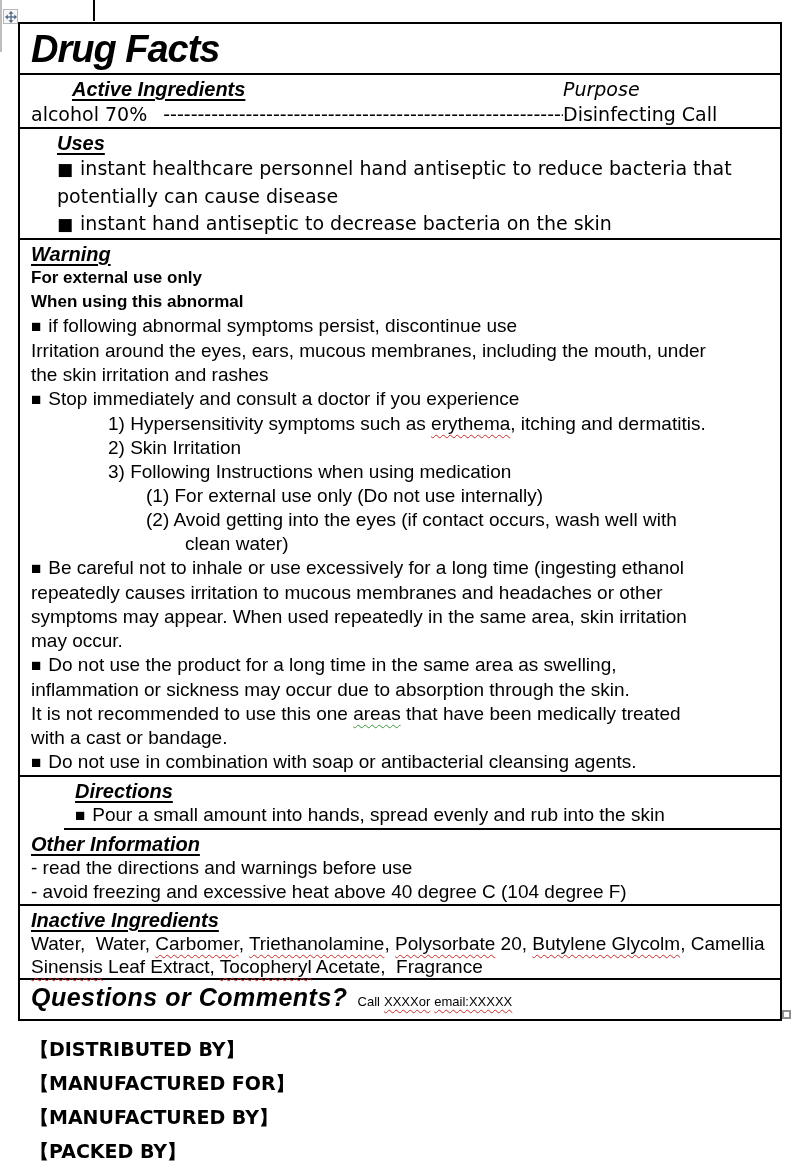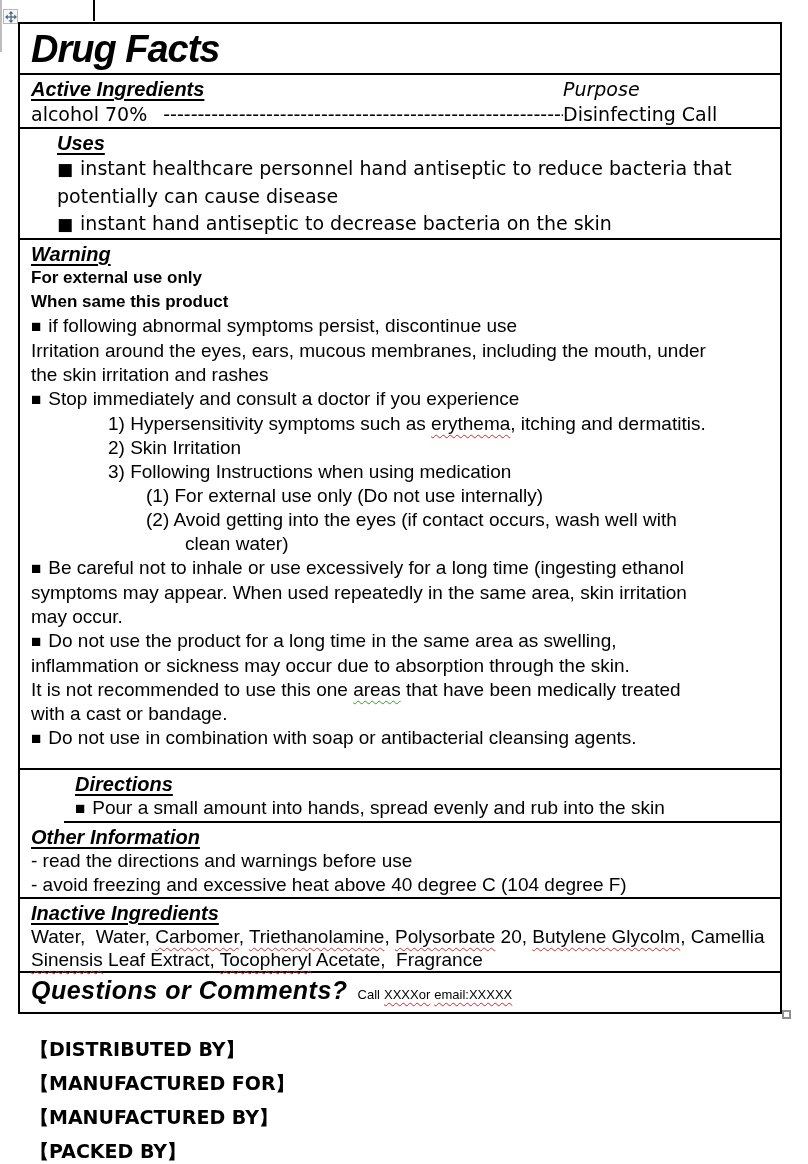--- a/index.html
+++ b/index.html
@@ -30,21 +30,21 @@
   .r-q{min-height:39px;display:flex;align-items:baseline;}
 
   .title{font-size:38px;line-height:47px;font-weight:bold;font-style:italic;letter-spacing:-1px;}
 
   .h{font-size:20px;font-weight:bold;font-style:italic;line-height:24px;
      text-decoration:underline;text-decoration-thickness:2px;text-underline-offset:3px;display:inline-block;}
 
   .fa{font-family:"DejaVu Sans",sans-serif;}
   .fb{font-family:"Liberation Sans",sans-serif;font-size:19px;line-height:24px;}
 
-  .ai-l1{display:flex;align-items:baseline;}
+  .ai-l1{display:flex;align-items:baseline;margin-left:41px;}
   .ai-l1 .grow{flex:1;}
   .pcol{width:205px;flex:none;}
   .it{font-style:italic;}
   .ai-l2{display:flex;align-items:baseline;font-size:19px;line-height:26px;}
   .dash{flex:1;overflow:hidden;white-space:nowrap;padding:0 10px 0 16px;}
 
   .uses-p{font-family:"DejaVu Sans",sans-serif;font-size:19px;line-height:27px;}
   .blt{font-size:17px;padding-right:7px;}
 
   .wb{font-weight:bold;font-size:17px;line-height:24px;}
@@ -110,36 +110,37 @@
     <div class="row r-uses">
       <span class="h">Uses</span>
       <div class="uses-p"><span class="blt">■</span><span>instant healthcare personnel hand antiseptic to reduce bacteria that</span></div>
       <div class="uses-p">potentially can cause disease</div>
       <div class="uses-p"><span class="blt">■</span><span>instant hand antiseptic to decrease bacteria on the skin</span></div>
     </div>
 
     <div class="row r-warn">
       <span class="h">Warning</span>
       <div class="fb wb">For external use only</div>
-      <div class="fb wb">When same this product</div>
+      <div class="fb wb">When using this abnormal</div>
 
       <div class="fb"><span class="blt">■</span><span>if following abnormal symptoms persist, discontinue use</span></div>
       <div class="fb">Irritation around the eyes, ears, mucous membranes, including the mouth, under</div>
       <div class="fb">the skin irritation and rashes</div>
 
       <div class="fb"><span class="blt">■</span><span>Stop immediately and consult a doctor if you experience</span></div>
 
       <div class="fb ind1"><span>1) Hypersensitivity symptoms such as </span><span class="sp">erythema</span><span>, itching and dermatitis.</span></div>
       <div class="fb ind1">2) Skin Irritation</div>
       <div class="fb ind1">3) Following Instructions when using medication</div>
       <div class="fb ind2">(1) For external use only (Do not use internally)</div>
       <div class="fb ind2">(2) Avoid getting into the eyes (if contact occurs, wash well with</div>
       <div class="fb ind3">clean water)</div>
 
       <div class="fb"><span class="blt">■</span><span>Be careful not to inhale or use excessively for a long time (ingesting ethanol</span></div>
+      <div class="fb">repeatedly causes irritation to mucous membranes and headaches or other</div>
       <div class="fb">symptoms may appear. When used repeatedly in the same area, skin irritation</div>
       <div class="fb">may occur.</div>
 
       <div class="fb"><span class="blt">■</span><span>Do not use the product for a long time in the same area as swelling,</span></div>
       <div class="fb">inflammation or sickness may occur due to absorption through the skin.</div>
 
       <div class="fb"><span>It is not recommended to use this one </span><span class="gw">areas</span><span> that have been medically treated</span></div>
       <div class="fb">with a cast or bandage.</div>
 
       <div class="fb"><span class="blt">■</span><span>Do not use in combination with soap or antibacterial cleansing agents.</span></div>

